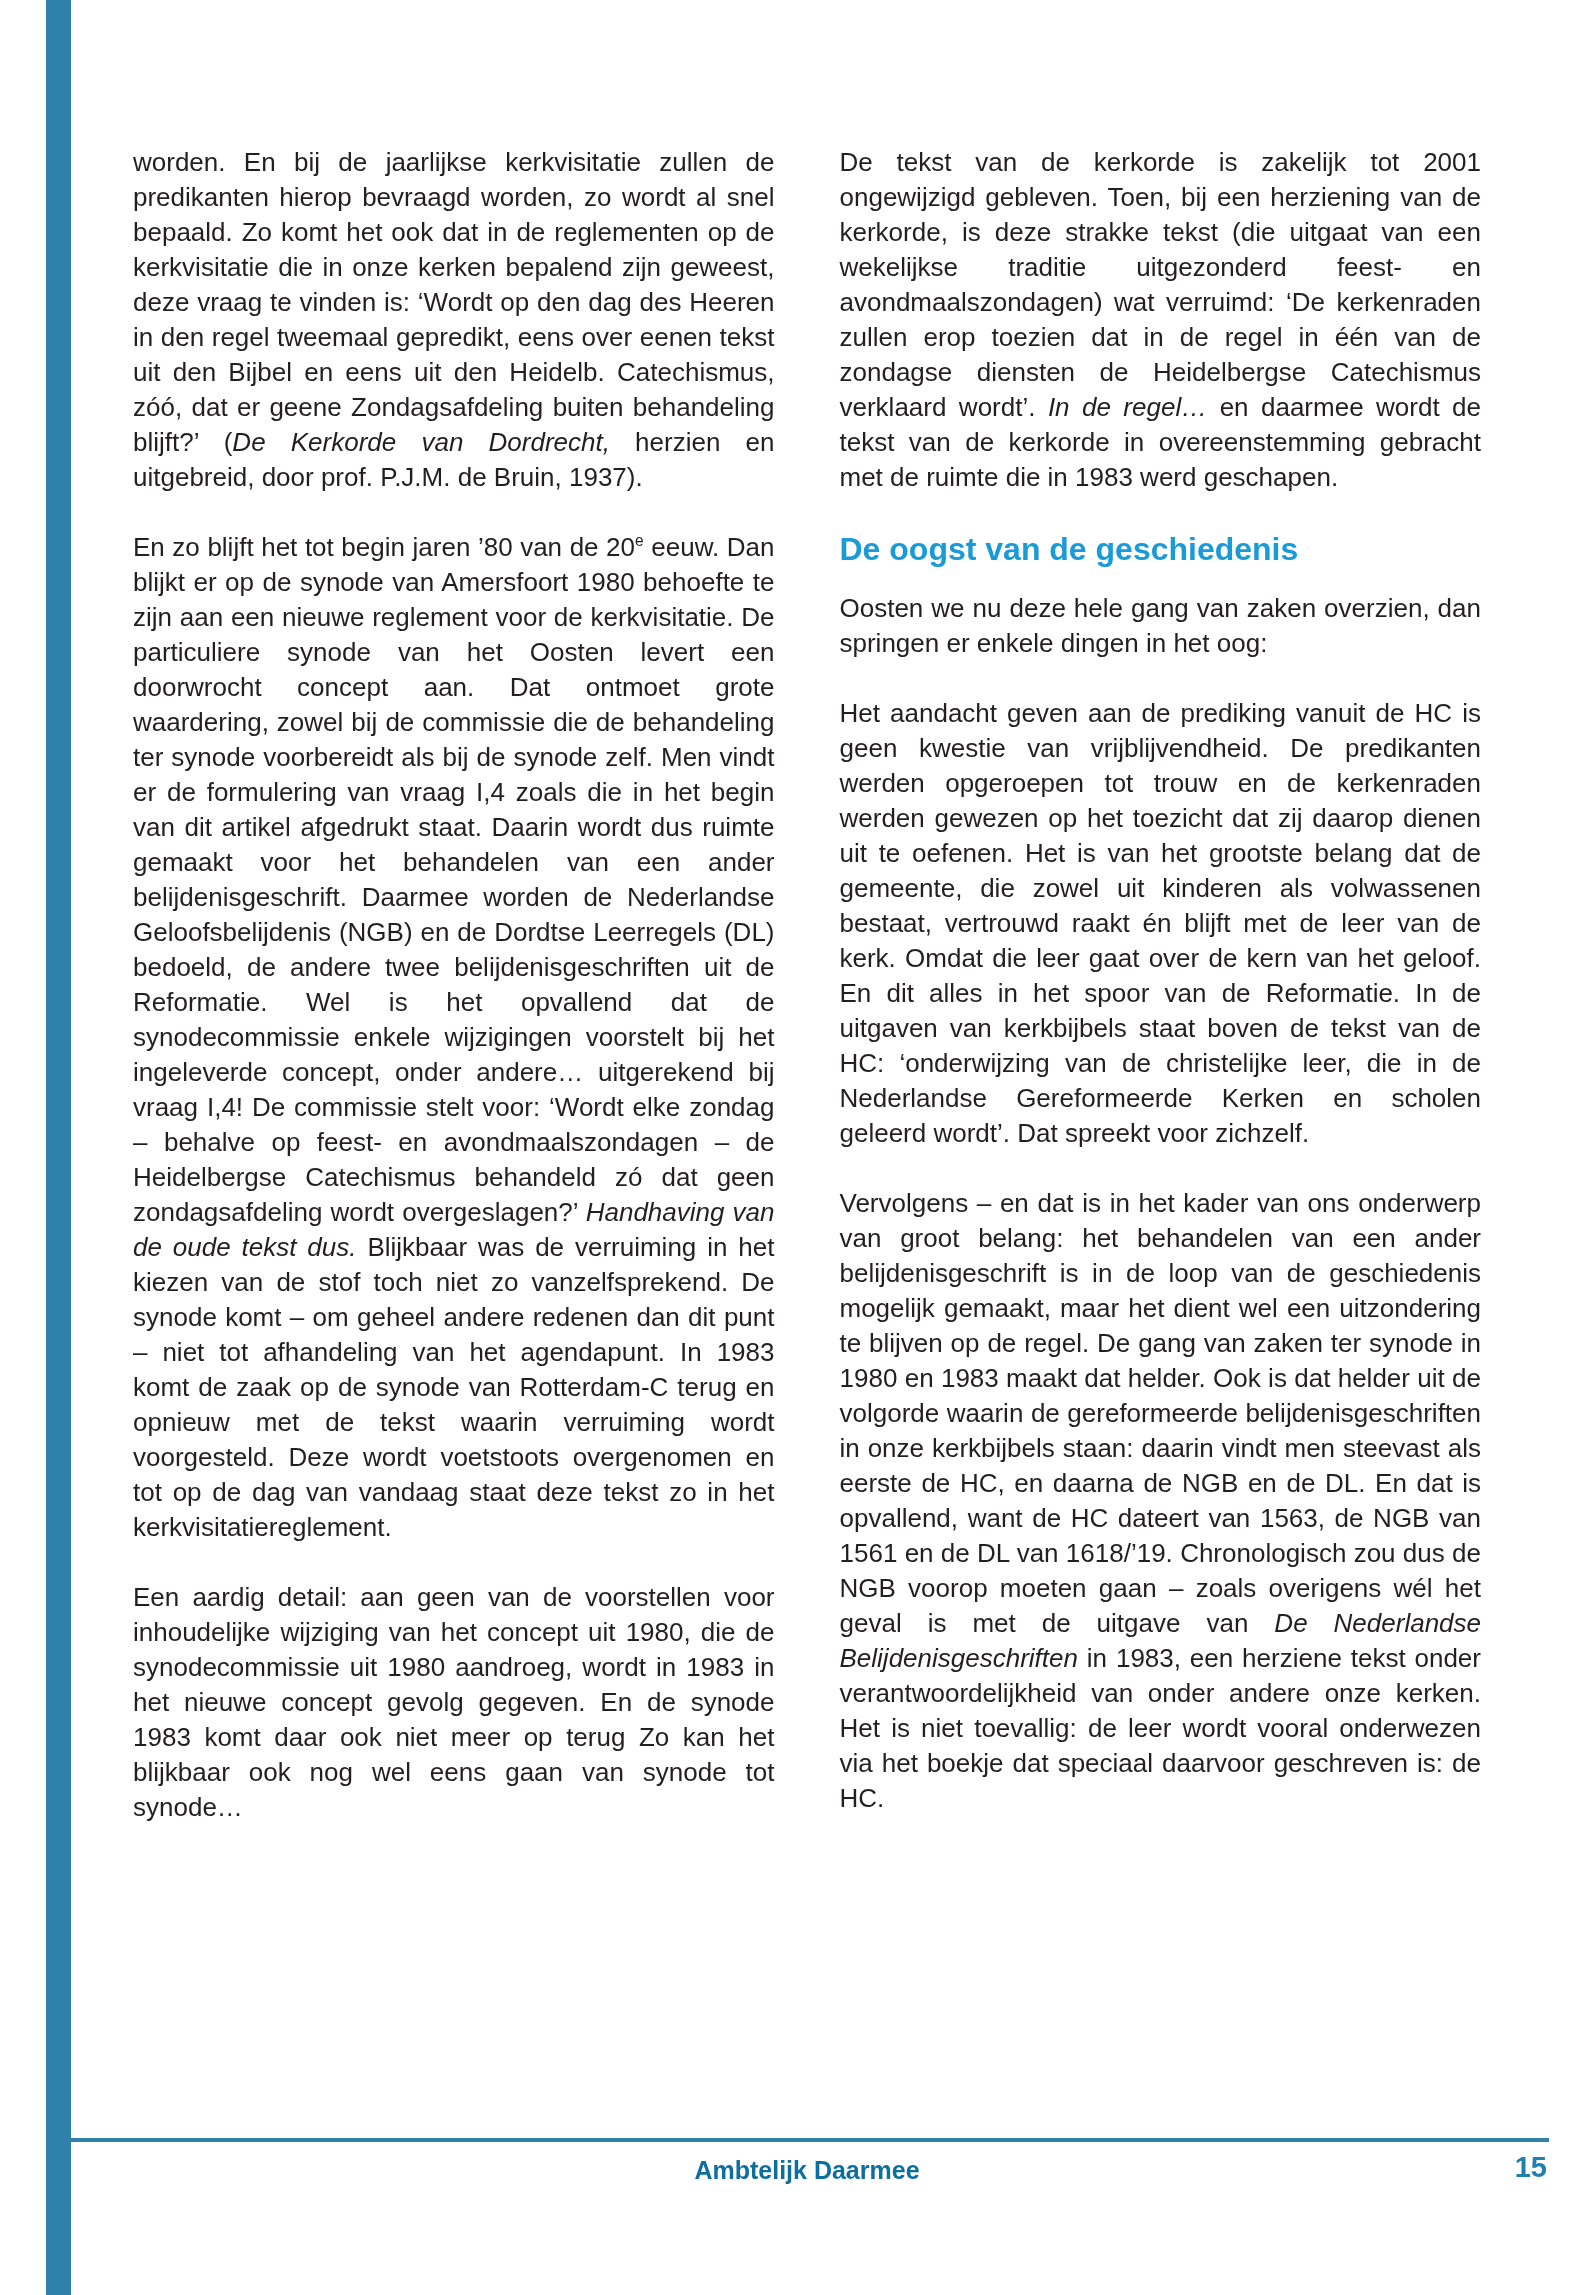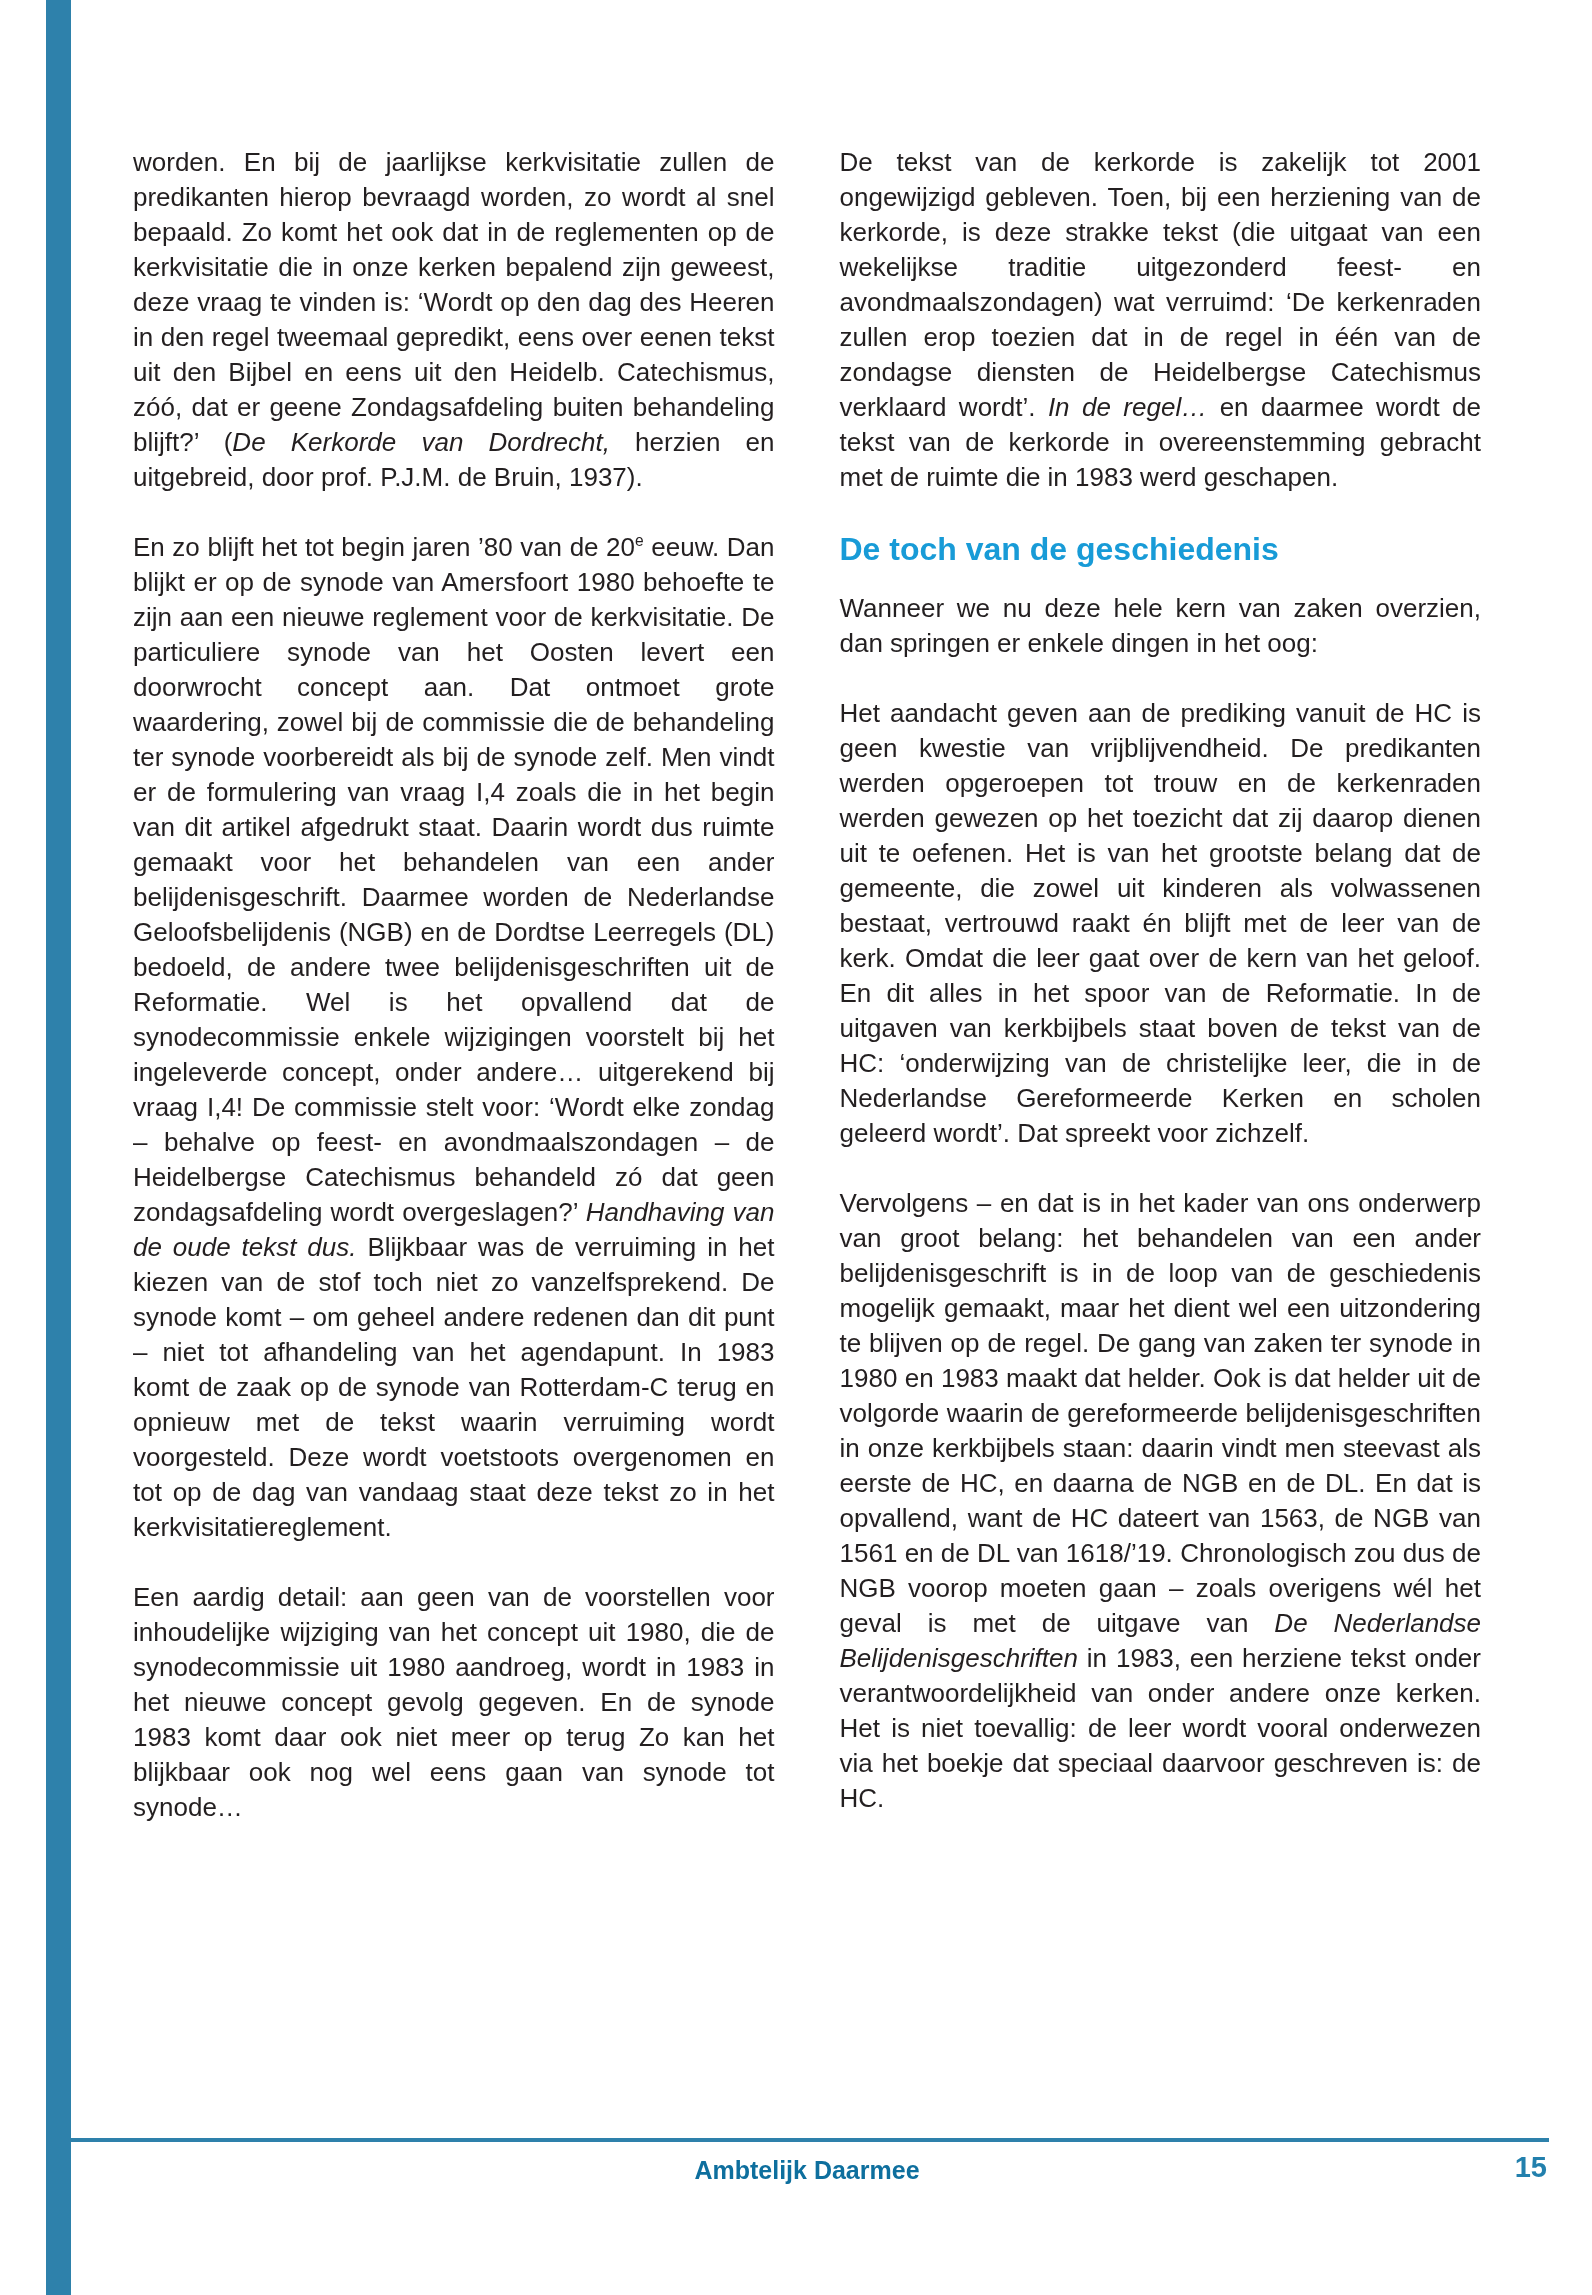--- a/index.html
+++ b/index.html
@@ -98,22 +98,22 @@
   <main class="content">
 
     <section class="col">
       <p class="para"><span>worden. En bij de jaarlijkse kerkvisitatie zullen de predikanten hierop bevraagd worden, zo wordt al snel bepaald. Zo komt het ook dat in de reglementen op de kerkvisitatie die in onze kerken bepalend zijn geweest, deze vraag te vinden is: ‘Wordt op den dag des Heeren in den regel tweemaal gepredikt, eens over eenen tekst uit den Bijbel en eens uit den Heidelb. Catechismus, zóó, dat er geene Zondagsafdeling buiten behandeling blijft?’ (</span><span style="font-style: italic;">De Kerkorde van Dordrecht,</span><span> herzien en uitgebreid, door prof. P.J.M. de Bruin, 1937).</span></p>
       <p class="para"><span>En zo blijft het tot begin jaren ’80 van de 20</span><sup>e</sup><span> eeuw. Dan blijkt er op de synode van Amersfoort 1980 behoefte te zijn aan een nieuwe reglement voor de kerkvisitatie. De particuliere synode van het Oosten levert een doorwrocht concept aan. Dat ontmoet grote waardering, zowel bij de commissie die de behandeling ter synode voorbereidt als bij de synode zelf. Men vindt er de formulering van vraag I,4 zoals die in het begin van dit artikel afgedrukt staat. Daarin wordt dus ruimte gemaakt voor het behandelen van een ander belijdenisgeschrift. Daarmee worden de Nederlandse Geloofsbelijdenis (NGB)  en de Dordtse Leerregels (DL) bedoeld, de andere twee belijdenisgeschriften uit de Reformatie. Wel is het opvallend dat de synodecommissie enkele wijzigingen voorstelt bij het ingeleverde concept, onder andere… uitgerekend bij vraag I,4! De commissie stelt voor: ‘Wordt elke zondag – behalve op feest- en avondmaalszondagen – de Heidelbergse Catechismus behandeld zó dat geen zondagsafdeling wordt overgeslagen?’ </span><span style="font-style: italic;">Handhaving van de oude tekst dus.</span><span> Blijkbaar was de verruiming in het kiezen van de stof toch niet zo vanzelfsprekend. De synode komt – om geheel andere redenen dan dit punt – niet tot afhandeling van het agendapunt. In 1983 komt de zaak op de synode van Rotterdam-C terug en opnieuw met de tekst waarin verruiming wordt voorgesteld. Deze wordt voetstoots overgenomen en tot op de dag van vandaag staat deze tekst zo in het kerkvisitatiereglement.</span></p>
       <p class="para"><span>Een aardig detail: aan geen van de voorstellen voor inhoudelijke wijziging van het concept uit 1980, die de synodecommissie uit 1980 aandroeg, wordt in 1983 in het nieuwe concept gevolg gegeven. En de synode 1983 komt daar ook niet meer op terug  Zo kan het blijkbaar ook nog wel eens gaan van synode tot synode…</span></p>
     </section>
 
     <section class="col">
       <p class="para"><span>De tekst van de kerkorde is zakelijk tot 2001 ongewijzigd gebleven.  Toen, bij een herziening van de kerkorde, is deze strakke tekst (die uitgaat van een wekelijkse traditie uitgezonderd feest- en avondmaalszondagen)   wat verruimd: ‘De kerkenraden zullen erop toezien dat in de regel in één van de zondagse diensten de Heidelbergse Catechismus verklaard wordt’. </span><span style="font-style: italic;">In de regel…</span><span> en daarmee wordt de tekst van de kerkorde in overeenstemming gebracht met de ruimte die in 1983 werd geschapen.</span></p>
-      <h2 class="heading">De toch van de geschiedenis</h2>
-      <p class="para"><span>Wanneer we  nu deze hele kern van zaken overzien, dan springen er enkele dingen in het oog:</span></p>
+      <h2 class="heading">De oogst van de geschiedenis</h2>
+      <p class="para"><span>Oosten we  nu deze hele gang van zaken overzien, dan springen er enkele dingen in het oog:</span></p>
       <p class="para"><span>Het aandacht geven aan de prediking vanuit de HC is geen kwestie van vrijblijvendheid. De predikanten werden opgeroepen tot trouw en de kerkenraden werden gewezen op het toezicht dat zij daarop dienen uit te oefenen. Het is van het grootste belang dat de gemeente, die zowel uit kinderen als volwassenen bestaat, vertrouwd raakt én blijft met de leer van de kerk. Omdat die leer gaat over de kern van het geloof. En dit alles in het spoor van de Reformatie. In de uitgaven van kerkbijbels staat boven de tekst van de HC: ‘onderwijzing van de christelijke leer, die in de Nederlandse Gereformeerde Kerken en scholen geleerd wordt’.  Dat spreekt voor zichzelf.</span></p>
       <p class="para"><span>Vervolgens – en dat is in het kader van ons onderwerp van groot belang: het behandelen van een ander belijdenisgeschrift is in de loop van de geschiedenis mogelijk gemaakt, maar het dient wel een uitzondering te blijven op de regel. De gang van zaken ter synode in 1980 en 1983 maakt dat helder. Ook is dat helder uit de volgorde waarin de gereformeerde belijdenisgeschriften in onze kerkbijbels staan: daarin vindt men steevast als eerste de HC, en daarna de NGB en de DL. En dat is opvallend, want de HC dateert van 1563, de NGB van 1561 en de DL van 1618/’19. Chronologisch zou dus de NGB voorop moeten gaan – zoals overigens wél het geval is met de uitgave van </span><span style="font-style: italic;">De Nederlandse Belijdenisgeschriften</span><span> in 1983, een herziene tekst onder verantwoordelijkheid van onder andere onze kerken.   Het is niet toevallig: de leer wordt vooral onderwezen via het boekje dat speciaal daarvoor geschreven is: de HC.</span></p>
     </section>
 
   </main>
 
   <footer>
     <div class="footer-rule"></div>
     <div class="footer-title">Ambtelijk Daarmee</div>
     <div class="page-number">15</div>

